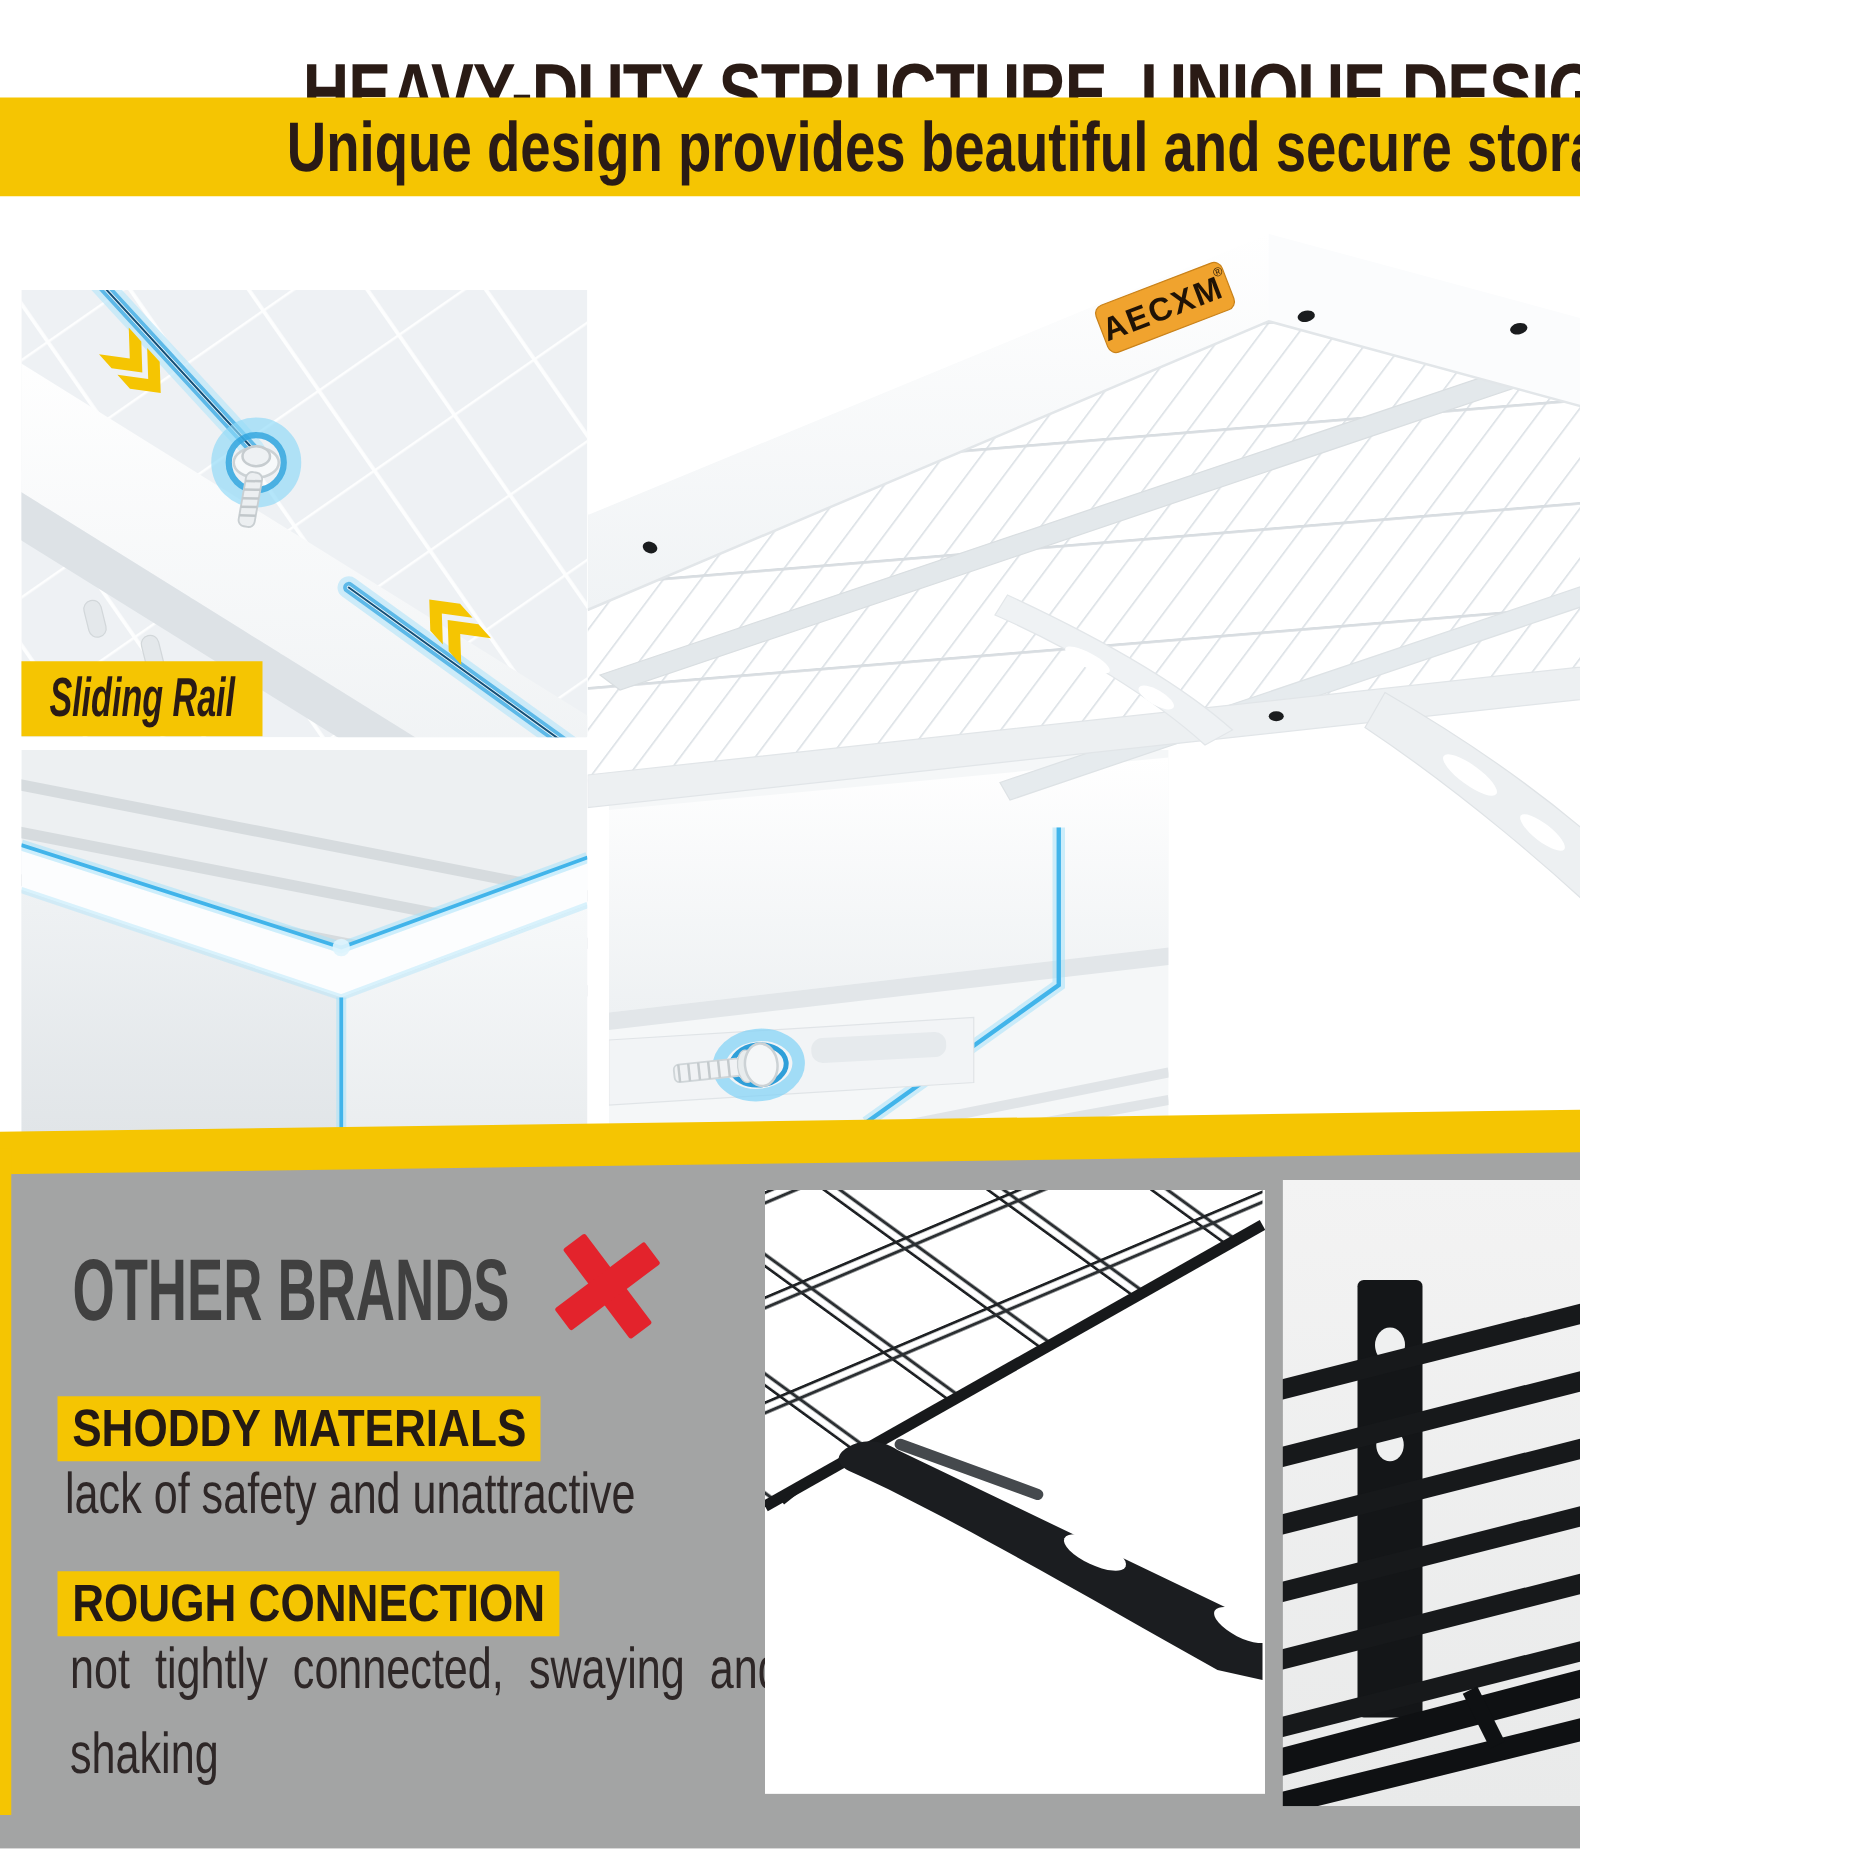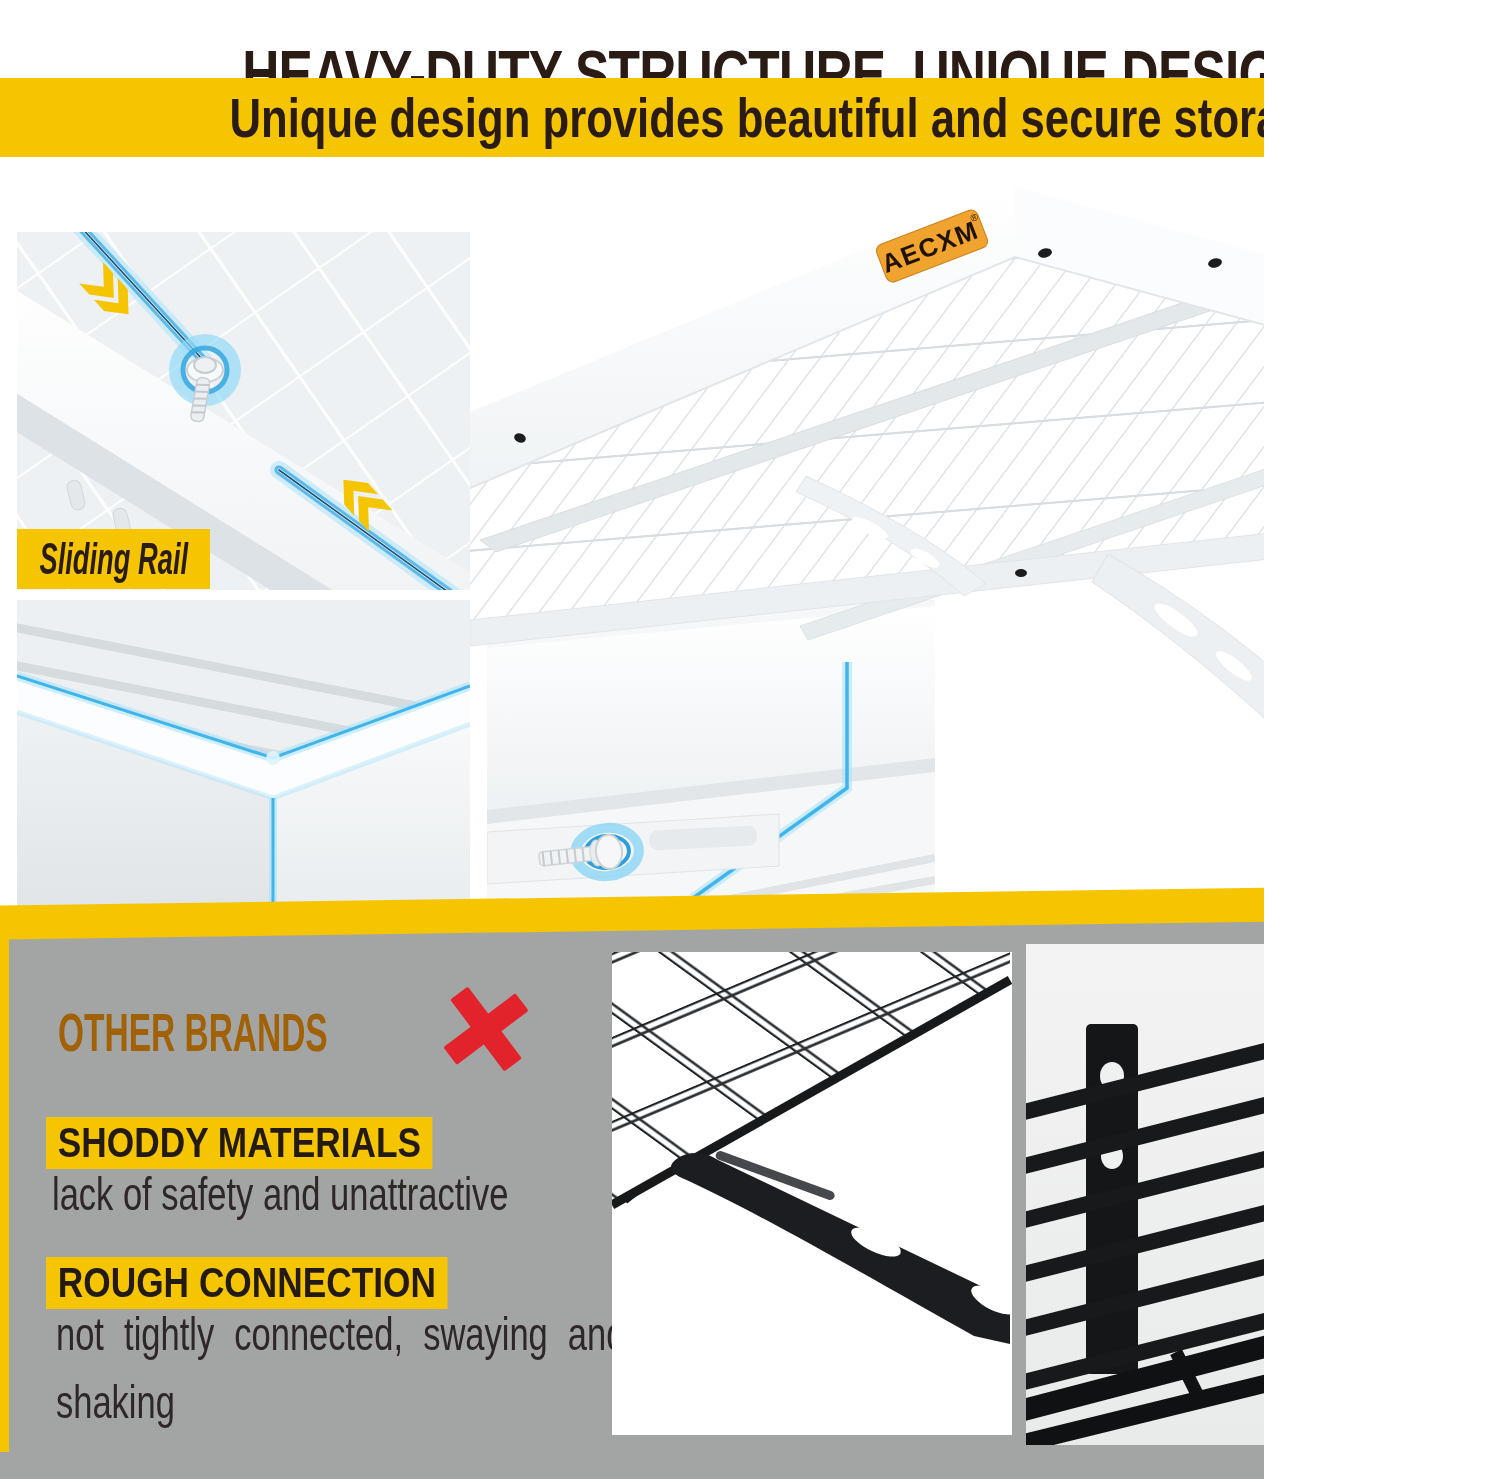--- a/index.html
+++ b/index.html
@@ -32,22 +32,22 @@
   .logo-txt{font-family:"Liberation Sans",sans-serif;font-weight:bold;font-size:26px;
          fill:#201306;letter-spacing:1.5px;}
   .logo-reg{font-family:"Liberation Sans",sans-serif;font-size:10px;fill:#201306;}
   .chev{fill:var(--accent-yellow);}
 
   
   .gray-bg{left:0;top:915px;width:1500px;height:564px;background:var(--section-gray);}
   .divider{left:-10px;top:895px;width:1520px;height:34px;background:var(--accent-yellow);
            transform:rotate(-0.8deg);}
   .left-strip{left:0;top:919px;width:9px;height:533px;background:var(--accent-yellow);}
-  .cmp-heading{left:58px;top:992px;font-size:54px;font-weight:bold;line-height:80px;
-           color:#a16207;white-space:nowrap;}
+  .cmp-heading{left:58px;top:992px;font-size:70px;font-weight:bold;line-height:80px;
+           color:#404040;white-space:nowrap;}
   .cmp-heading>span{display:inline-block;transform:scaleX(.62);transform-origin:left center;}
   .cross{left:440px;top:986px;width:92px;height:86px;}
   .cross rect{fill:var(--cross-red);}
   .hl{background:var(--accent-yellow);height:52px;display:flex;align-items:center;
       padding:0 14px;transform:scaleX(.84);transform-origin:left center;}
   .hl>span{font-size:42px;font-weight:bold;color:#241A14;white-space:nowrap;}
   .hl1{left:46px;top:1117px;}
   .hl2{left:46px;top:1257px;}
   .desc{color:#2E2727;font-size:46px;line-height:56px;transform:scaleX(.75);
         transform-origin:left top;white-space:nowrap;}

